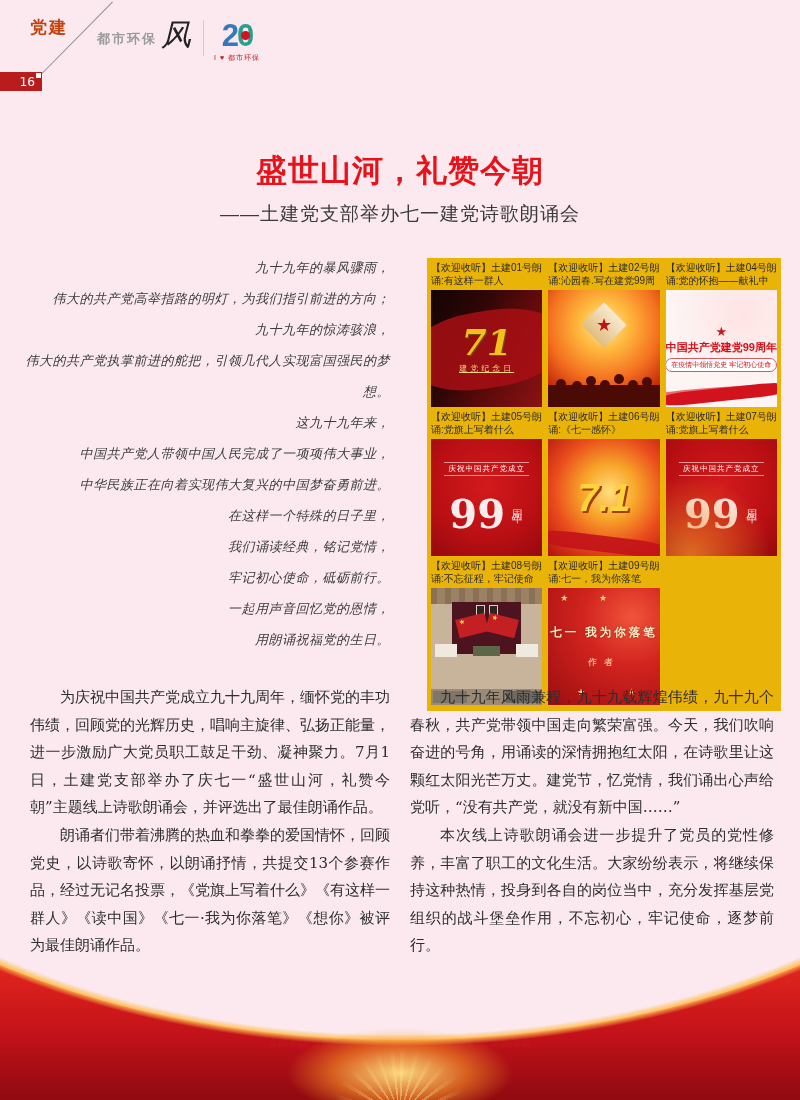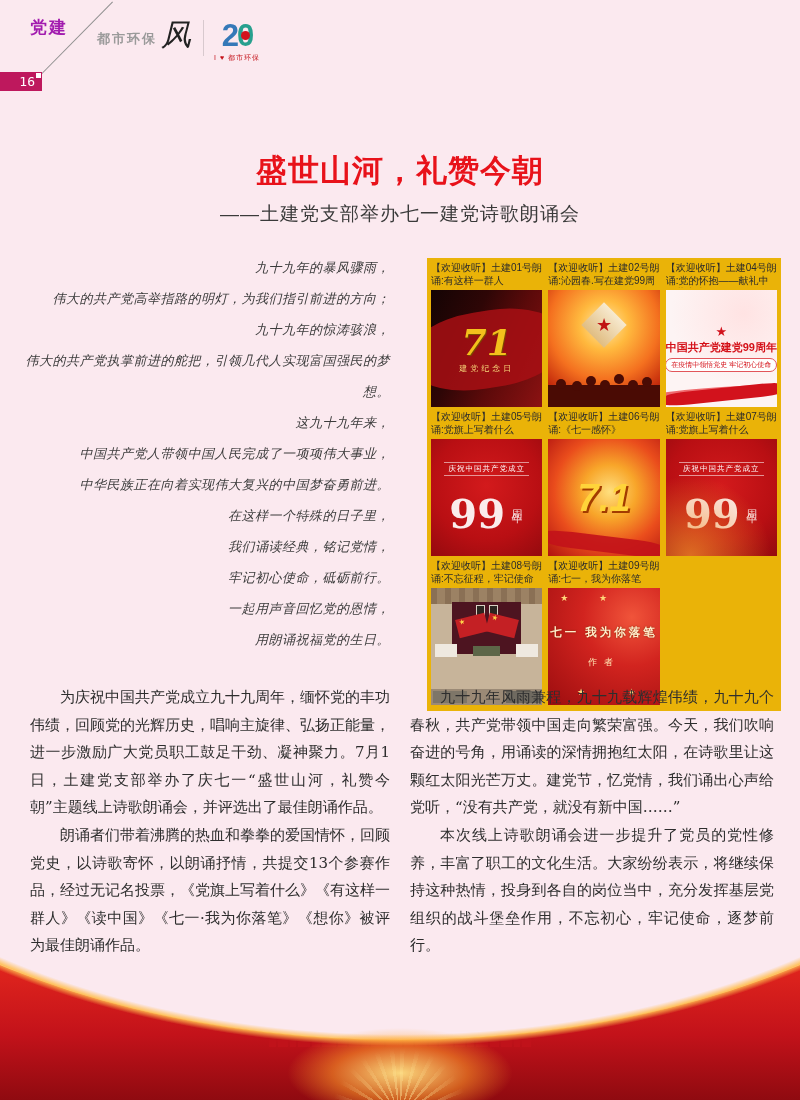--- a/index.html
+++ b/index.html
@@ -1,22 +1,22 @@
 <!DOCTYPE html>
 <html><head>
 <meta charset="utf-8">
 <style>
   html,body{margin:0;padding:0;}
   body{width:800px;height:1100px;overflow:hidden;font-family:"Liberation Sans","DejaVu Sans",sans-serif;}
   .page{position:relative;width:800px;height:1100px;background:#fbe9ef;overflow:hidden;}
 
   
-  .section-label{position:absolute;left:30px;top:16px;font-size:17px;font-weight:bold;color:#a21caf;letter-spacing:2px;}
+  .section-label{position:absolute;left:30px;top:16px;font-size:17px;font-weight:bold;color:#c2410c;letter-spacing:2px;}
   .diag-line{position:absolute;left:41px;top:74px;width:102px;height:1px;background:#8f8f8f;transform:rotate(-45.4deg);transform-origin:left center;}
-  .page-tab{position:absolute;left:0;top:72px;width:42px;height:19px;background:#be185d;color:#fff;
+  .page-tab{position:absolute;left:0;top:72px;width:42px;height:19px;background:#b91c1c;color:#fff;
             font-family:"DejaVu Sans Mono",monospace;font-size:13px;line-height:19px;text-align:right;padding-right:7px;box-sizing:border-box;}
   .page-tab .corner{position:absolute;right:1px;top:1px;width:5px;height:5px;background:#fff;}
   .brand-row{position:absolute;left:97px;top:20px;display:flex;align-items:flex-start;}
   .brand-name{font-size:13px;font-weight:bold;color:#9a9a9a;letter-spacing:2px;margin-top:10px;}
   .brand-glyph{font-family:"DejaVu Serif",serif;font-style:italic;font-size:30px;color:#222;margin-left:4px;line-height:1;}
   .brand-divider{width:1px;height:36px;background:#d8c9ce;margin:0 10px 0 12px;}
   .anniv{position:relative;text-align:center;}
   .anniv-num{font-size:31px;font-weight:900;line-height:1;letter-spacing:-2px;}
   .anniv-num .n2{color:#3579b8;}
   .anniv-num .n0{color:#27a08e;position:relative;}
@@ -37,21 +37,21 @@
   .gallery{position:absolute;left:427px;top:258px;width:354px;background:#eab308;padding:4px 4px 6px 4px;box-sizing:border-box;
            display:grid;grid-template-columns:repeat(3,1fr);column-gap:6px;row-gap:4px;}
   .cell{display:flex;flex-direction:column;}
   .caption{font-size:10px;line-height:12.5px;color:#2b2b2b;height:26px;overflow:hidden;margin-bottom:2px;}
   .art{position:relative;height:117px;overflow:hidden;}
   .ctr{position:absolute;inset:0;display:flex;flex-direction:column;align-items:center;justify-content:center;}
 
   .art1{background:linear-gradient(115deg,#140404 0%,#2e0606 35%,#5c0a0a 62%,#8c1212 100%);}
   .art1 .flag{position:absolute;left:-20%;top:18%;width:140%;height:66%;background:#a80f14;border-radius:45%;transform:rotate(-9deg);opacity:.85;}
   .art1 .big{position:relative;font-family:"DejaVu Serif",serif;font-style:italic;font-weight:bold;font-size:36px;line-height:1;color:#f3c01c;text-shadow:1px 1px 0 #7a4a00;}
-  .art1 .small{position:relative;font-size:8px;color:#f8d87a;letter-spacing:3px;margin-top:3px;}
+  .art1 .small{position:relative;font-size:8px;color:#f8d87a;letter-spacing:3px;margin-top:3px;text-decoration:underline;}
 
   .art2{background:radial-gradient(circle at 50% 30%,#ffe9a8 0%,#ffb93e 25%,#f4701f 55%,#c52c0c 80%,#7e0f04 100%);}
   .art2 .diamond{position:absolute;left:50%;top:30%;width:32px;height:32px;transform:translate(-50%,-50%) rotate(45deg);background:linear-gradient(#f7ead0,#e0bd82);}
   .art2 .star{position:absolute;left:50%;top:30%;transform:translate(-50%,-50%);color:#c01313;font-size:18px;}
   .art2 .crowd{position:absolute;bottom:0;width:100%;height:22px;background:#4a0b04;}
   .art2 .crowd::before{content:"";position:absolute;top:-6px;left:8px;width:10px;height:10px;border-radius:50%;background:#4a0b04;
        box-shadow:16px 2px 0 #4a0b04,30px -3px 0 #4a0b04,44px 1px 0 #4a0b04,58px -5px 0 #4a0b04,72px 1px 0 #4a0b04,86px -2px 0 #4a0b04;}
 
   .art3{background:linear-gradient(180deg,#55713f 0%,#47633a 30%,#d78e2f 44%,#c9902e 58%,#caa04b 74%,#b98e3e 100%);}
   .art3::before{content:"";position:absolute;right:2%;top:8%;width:46px;height:34px;border-radius:50%;

